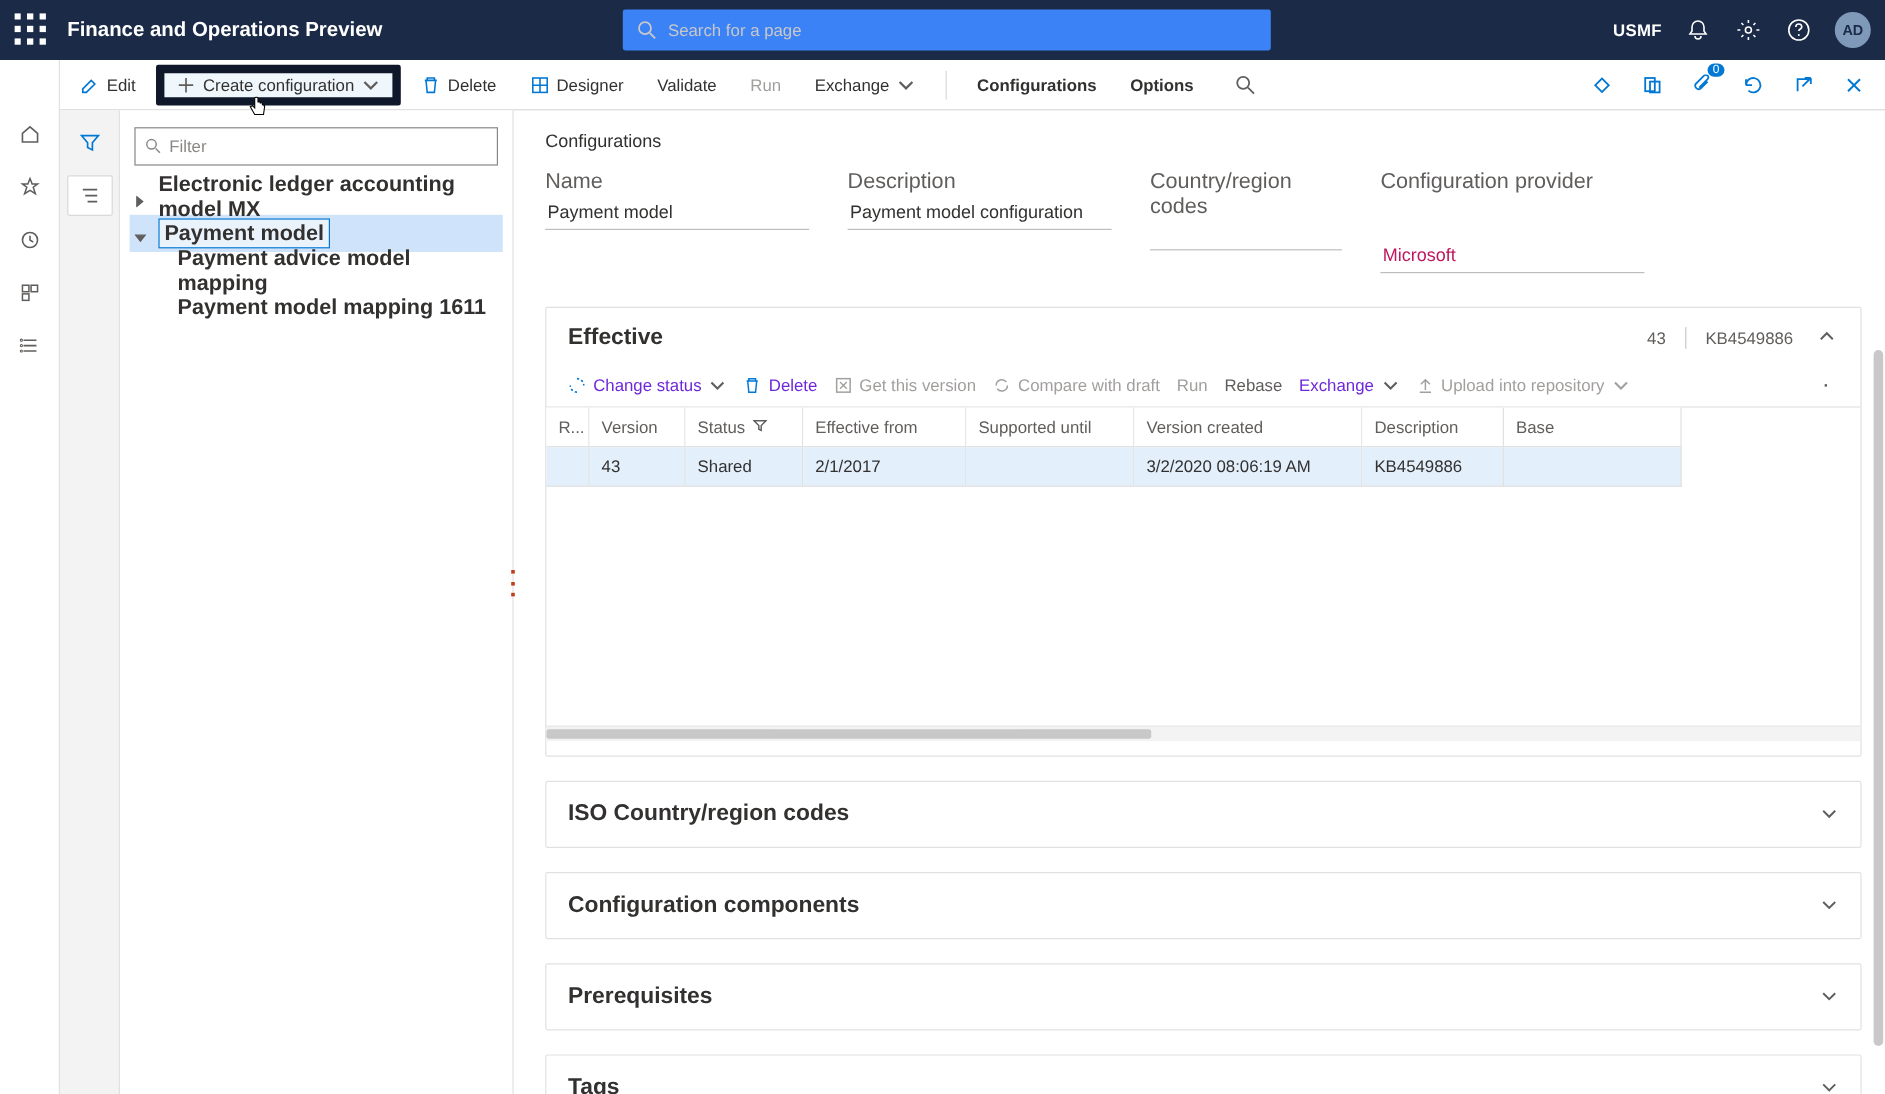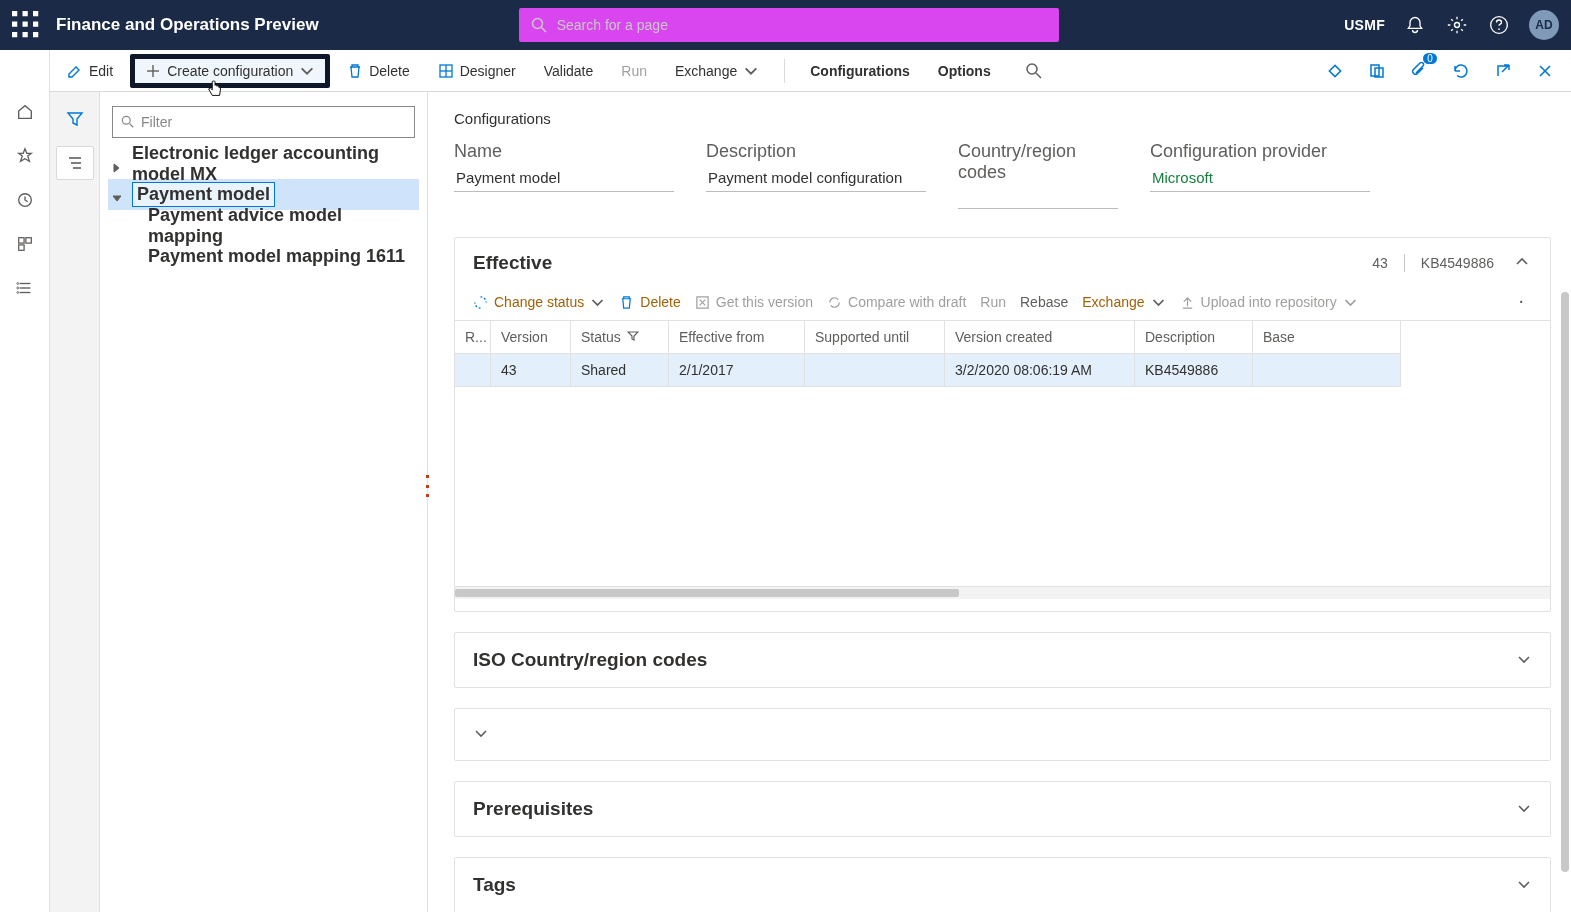--- a/index.html
+++ b/index.html
@@ -3,38 +3,38 @@
 <meta charset="utf-8">
 <style>
 * { box-sizing: border-box; margin: 0; padding: 0; }
 body { font-family: "Segoe UI", Arial, sans-serif; font-size: 14px; color: #323130; background: #fff; overflow: hidden; width: 1571px; height: 912px; }
 
 
 .top-header { height: 50px; background: #1b2a47; color: #fff; display: flex; align-items: center; padding: 0 12px; }
 .waffle { width: 28px; height: 28px; display: flex; align-items: center; justify-content: center; margin-right: 16px; cursor: pointer; }
 .waffle svg { fill: #fff; }
 .app-title { font-size: 17px; font-weight: 600; flex: 0 0 auto; margin-right: 40px; }
-.search-wrap { margin-left: 160px; flex: 0 0 540px; height: 34px; background: #d946ef; border-radius: 2px; display: flex; align-items: center; padding: 0 12px; }
+.search-wrap { margin-left: 160px; flex: 0 0 540px; height: 34px; background: #3b82f6; border-radius: 2px; display: flex; align-items: center; padding: 0 12px; }
 .search-wrap svg { width: 16px; height: 16px; fill: #c8c8c8; margin-right: 10px; }
 .search-wrap input { background: transparent; border: none; outline: none; color: #fff; font-size: 14px; flex: 1; }
 .search-wrap input::placeholder { color: #c8c8c8; }
 .header-right { margin-left: auto; display: flex; align-items: center; gap: 18px; }
 .header-icon { width: 24px; height: 24px; display: flex; align-items: center; justify-content: center; cursor: pointer; }
 .header-icon svg { fill: #fff; width: 20px; height: 20px; }
 .company-label { font-size: 14px; font-weight: 600; letter-spacing: 0.3px; }
 .avatar { width: 30px; height: 30px; border-radius: 50%; background: #7f99b8; color: #1b2a47; display: flex; align-items: center; justify-content: center; font-weight: 600; font-size: 12px; }
 
 
 .toolbar { height: 42px; border-bottom: 1px solid #d9d9d9; display: flex; align-items: stretch; background: #fff; }
 .toolbar-left-gutter { width: 50px; display: flex; align-items: center; justify-content: center; cursor: pointer; }
 .toolbar-left-gutter svg { stroke: #605e5c; }
 .toolbar-items { display: flex; align-items: center; padding: 0 6px; gap: 6px; }
 .tb-btn { display: flex; align-items: center; gap: 6px; padding: 0 10px; height: 34px; border: 1px solid transparent; background: transparent; cursor: pointer; font-size: 14px; color: #323130; border-radius: 2px; }
 .tb-btn svg { width: 16px; height: 16px; }
-.tb-btn.active { border: 5px solid #0f172a; background: #eff6fc; }
+.tb-btn.active { border: 7px solid #0f172a; background: #eff6fc; }
 .tb-btn.disabled { color: #a19f9d; cursor: default; }
 .tb-sep { width: 1px; background: #d9d9d9; height: 24px; margin: 0 8px; align-self: center; }
 .tb-text { font-weight: 400; }
 .tb-bold { font-weight: 600; }
 .toolbar-right { margin-left: auto; display: flex; align-items: center; padding-right: 10px; gap: 10px; }
 .tb-icon-only { width: 32px; height: 32px; display: flex; align-items: center; justify-content: center; cursor: pointer; position: relative; }
 .tb-icon-only svg { stroke: #0078d4; fill: none; width: 18px; height: 18px; }
 .tb-icon-only.plain svg { stroke: #605e5c; }
 .badge-0 { position: absolute; top: -2px; right: -2px; background: #0078d4; color: #fff; font-size: 10px; border-radius: 8px; padding: 0 4px; min-width: 14px; text-align: center; }
 
@@ -67,39 +67,39 @@
 .tree-row.selected .tree-label { border: 1px solid #0078d4; padding: 1px 4px; background: #eaf2fc; }
 .tree-label { }
 
 
 .main { position: absolute; left: 428px; right: 0; top: 92px; bottom: 0; overflow-y: auto; padding: 18px 20px 20px 26px; }
 .page-heading { font-size: 15px; color: #323130; margin-bottom: 14px; }
 .field-row { display: flex; gap: 32px; margin-bottom: 28px; }
 .field { display: flex; flex-direction: column; }
 .field-label { font-size: 18px; color: #605e5c; margin-bottom: 4px; }
 .field-value { font-size: 15px; color: #323130; border-bottom: 1px solid #bdbdbd; padding: 3px 2px 5px 2px; min-height: 22px; }
-.field.link .field-value { color: #15803d; }
+.field.link .field-value { color: #be185d; margin-top: 36px; }
 .field.w1 { width: 220px; }
 .field.w2 { width: 220px; }
 .field.w3 { width: 160px; }
 .field.w4 { width: 220px; }
 
 
 .section-card { border: 1px solid #e1e1e1; border-radius: 2px; margin-bottom: 20px; background: #fff; }
 .section-header { display: flex; align-items: center; padding: 14px 18px; }
 .section-title { font-size: 19px; font-weight: 600; flex: 1; }
 .section-summary { color: #605e5c; font-size: 14px; display: flex; align-items: center; gap: 16px; }
 .section-sep { width:1px; height:18px; background:#c8c8c8; }
 .section-chevron { margin-left: 20px; width: 18px; height: 18px; }
 .section-chevron svg { stroke: #605e5c; fill: none; width: 16px; height: 16px; }
 
 .versions-toolbar { display: flex; align-items: center; gap: 14px; padding: 6px 18px 10px 18px; flex-wrap: wrap; }
 .vt-btn { display: flex; align-items: center; gap: 6px; font-size: 14px; cursor: pointer; }
 .vt-btn svg { width: 15px; height: 15px; }
-.vt-primary { color: #a16207; }
+.vt-primary { color: #6d28d9; }
 .vt-muted { color: #a19f9d; cursor: default; }
 .vt-plain { color: #605e5c; }
 .vt-dots { color: #605e5c; margin-left: auto; cursor: pointer; padding: 0 6px; font-weight: bold; letter-spacing: 2px; }
 
 
 .ver-table { margin: 0 0 12px 0; border-top: 1px solid #e1e1e1; }
 .vth-row, .vtd-row { display: flex; }
 .vth, .vtd { border-right: 1px solid #e1e1e1; border-bottom: 1px solid #e1e1e1; padding: 8px 10px; font-size: 14px; overflow: hidden; text-overflow: ellipsis; white-space: nowrap; display: flex; align-items: center; }
 .vth { color: #605e5c; background: #fff; }
 .vtd-row.selected .vtd { background: #e3effb; }
@@ -496,20 +496,21 @@
   <div class="collapsible">
     <div class="collapsible-header">
       <span class="collapsible-title">ISO Country/region codes</span>
       <span class="collapsible-chev"><svg viewBox="0 0 16 16">
             <path d="M3 6l5 5 5-5" stroke-width="1.6"></path>
           </svg></span>
     </div>
   </div>
   <div class="collapsible">
     <div class="collapsible-header">
+      <span class="collapsible-title">Configuration components</span>
       <span class="collapsible-chev"><svg viewBox="0 0 16 16">
             <path d="M3 6l5 5 5-5" stroke-width="1.6"></path>
           </svg></span>
     </div>
   </div>
   <div class="collapsible">
     <div class="collapsible-header">
       <span class="collapsible-title">Prerequisites</span>
       <span class="collapsible-chev"><svg viewBox="0 0 16 16">
             <path d="M3 6l5 5 5-5" stroke-width="1.6"></path>

